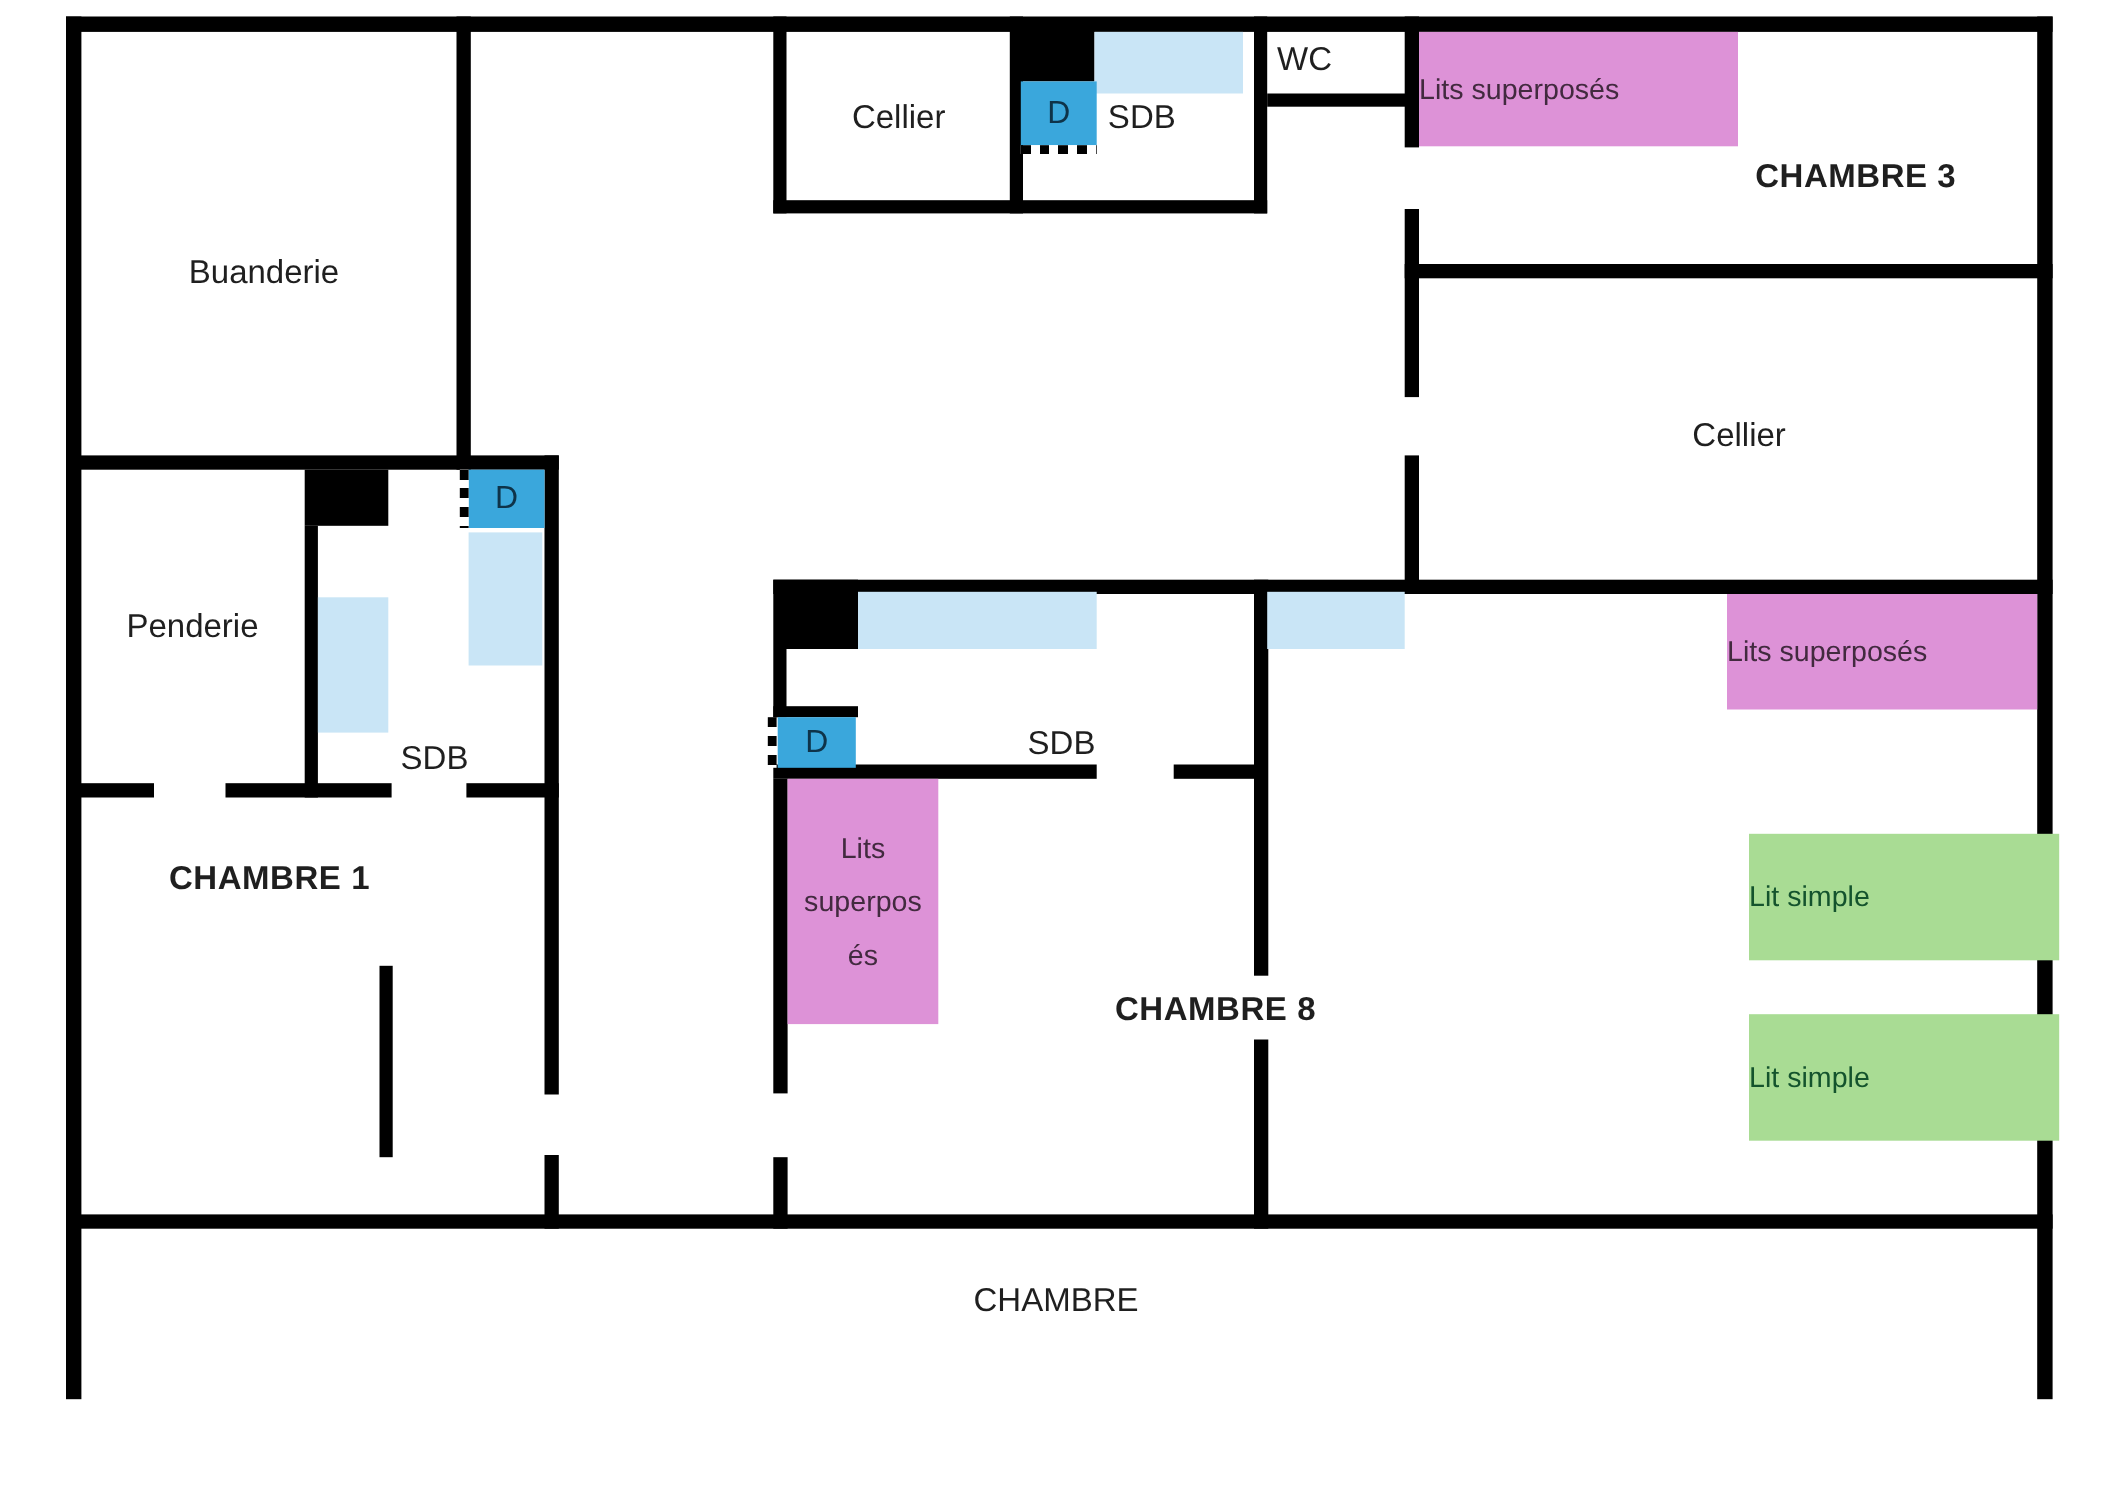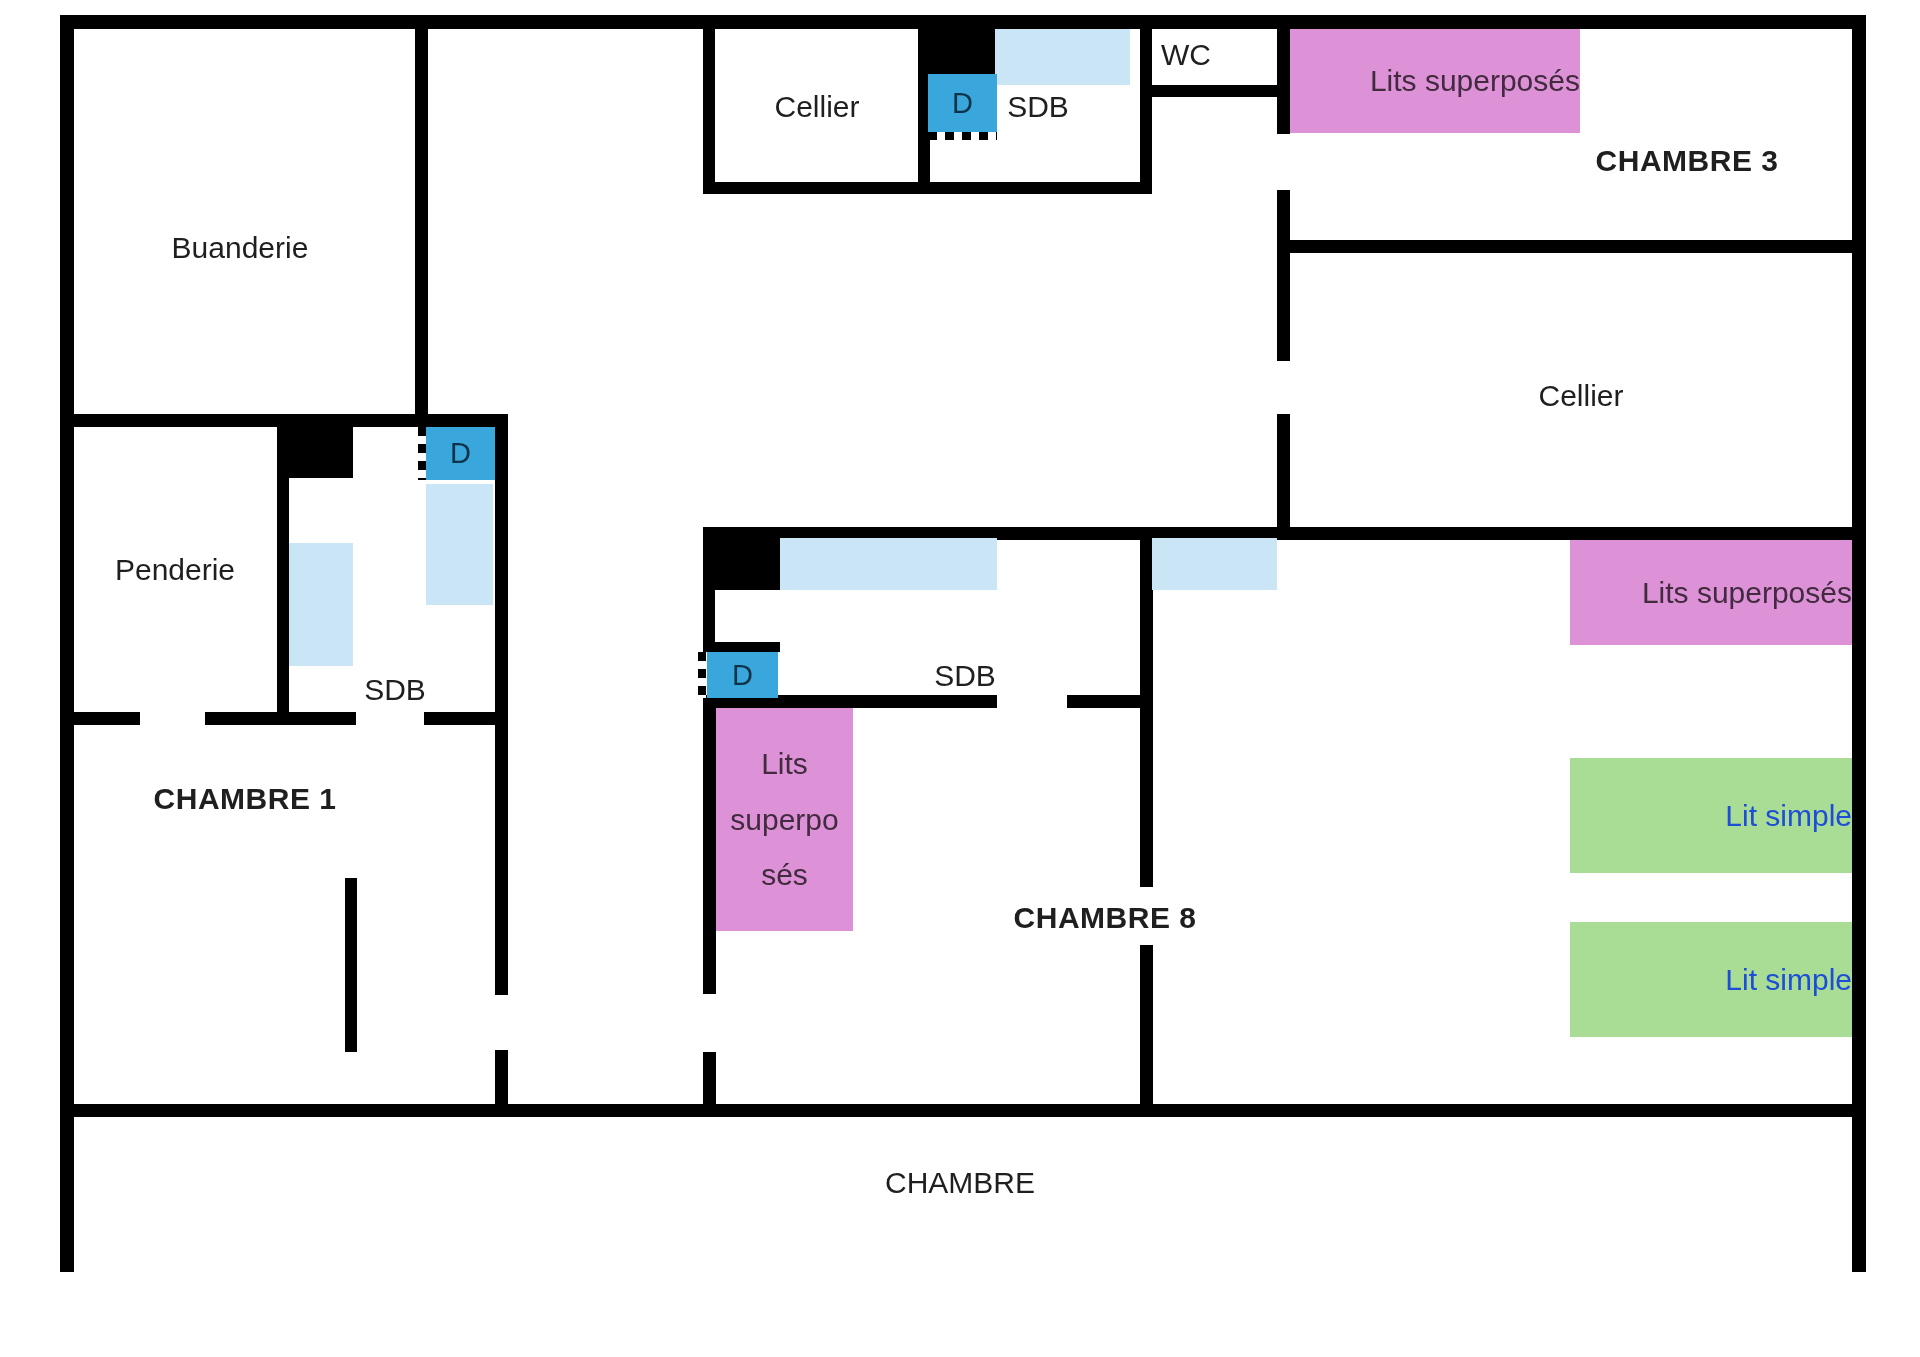--- a/index.html
+++ b/index.html
@@ -7,25 +7,25 @@
     position:relative;width:1920px;height:1357px;background:#ffffff;overflow:hidden;
     font-family:"Liberation Sans", sans-serif;color:#1f1f1f;
   }
   .w{position:absolute;background:#000;}
   .blk{position:absolute;background:#000;}
   .door{position:absolute;background:#3AA7DC;display:flex;align-items:center;justify-content:center;
         font-size:29px;color:#0e3349;}
   .dashv{position:absolute;background:repeating-linear-gradient(to bottom,#000 0 9px,#fff 9px 17px);}
   .dashh{position:absolute;background:repeating-linear-gradient(to right,#000 0 9px,#fff 9px 17px);}
   .lb{position:absolute;background:#C9E5F6;}
-  .bed{position:absolute;display:flex;align-items:center;justify-content:flex-end;
-       font-size:30px;text-align:center;}
+  .bed{position:absolute;display:flex;align-items:center;justify-content:flex-start;
+       font-size:26px;text-align:center;}
   .bed.blue{background:#39A4DA;color:#113450;}
   .bed.pink{background:#DD92D7;color:#422a3f;}
-  .bed.green{background:#A9DC94;color:#1d4ed8;}
+  .bed.green{background:#A9DC94;color:#14532d;margin-left:20px;}
   .bed.wrap{word-break:break-word;overflow-wrap:anywhere;line-height:1.85;padding:4px 8px;box-sizing:border-box;}
   .lbl{position:absolute;transform:translate(-50%,-50%);font-size:30px;white-space:nowrap;}
   .lbl.b{font-weight:bold;letter-spacing:.5px;}
   #floorbar{position:absolute;background:#000;display:flex;align-items:center;justify-content:center;}
   #floorbar .t{color:#fff;font-weight:bold;font-size:33px;}
 </style>
 </head>
 <body>
 
 <div id="plan">

